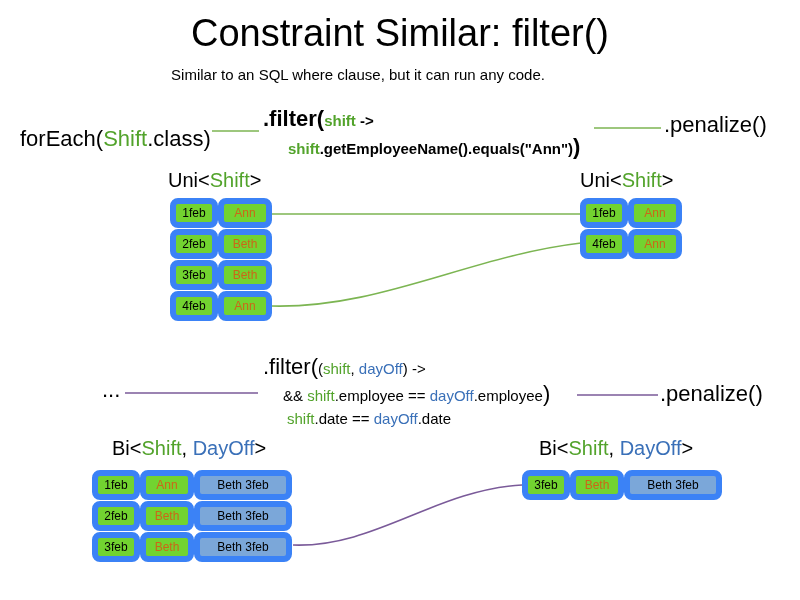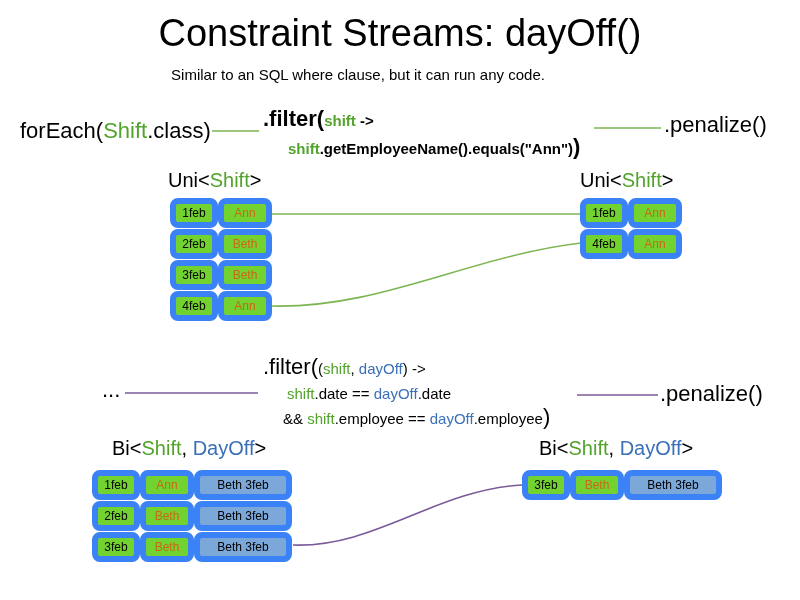--- a/index.html
+++ b/index.html
@@ -52,24 +52,24 @@
   <path class="ln-green" d="M594 128 H661"></path>
   <path class="ln-green" d="M271 214 H581"></path>
   <path class="ln-green" d="M271 306 C 380 309 470 256 581 243"></path>
   <path class="ln-purple" d="M125 393 H258"></path>
   <path class="ln-purple" d="M577 395 H658"></path>
   <path class="ln-purple" d="M293 545 C 375 548 435 490 522 485"></path>
 </svg>
 
 <div class="layer">
 
-  <div class="abs title">Constraint Streams: dayOff()</div>
+  <div class="abs title">Constraint Similar: filter()</div>
   <div class="abs subtitle">Similar to an SQL where clause, but it can run any code.</div>
 
-  <div class="code code-lg" style="left:20px;top:118px;"><span>forEach(</span><span class="green">Shift</span><span>.class)</span></div>
+  <div class="code code-lg" style="left:20px;top:126px;"><span>forEach(</span><span class="green">Shift</span><span>.class)</span></div>
 
   <div class="codeblock" style="left:263px;top:106px;font-weight:bold;">
     <div class="code"><span class="code-lg">.filter(</span><span class="code-sm green">shift</span><span class="code-sm"> -&gt;</span></div>
     <div class="code indent1"><span class="code-sm green">shift</span><span class="code-sm">.getEmployeeName().equals("Ann")</span><span class="code-lg">)</span></div>
   </div>
 
   <div class="code code-lg" style="left:664px;top:112px;">.penalize()</div>
 
   <div class="tlabel" style="left:168px;top:169px;"><span>Uni&lt;</span><span class="green">Shift</span><span>&gt;</span></div>
   <div class="tlabel" style="left:580px;top:169px;"><span>Uni&lt;</span><span class="green">Shift</span><span>&gt;</span></div>
@@ -101,22 +101,22 @@
     <div class="trow">
         <div class="cell gfill c-date">4feb</div>
         <div class="cell gfill c-name">Ann</div>
       </div>
   </div>
 
   <div class="code code-lg" style="left:102px;top:377px;">...</div>
 
   <div class="codeblock2" style="left:263px;top:354px;">
     <div class="code ln" style="line-height:26px;"><span class="code-lg">.filter(</span><span class="code-sm">(</span><span class="code-sm green">shift</span><span class="code-sm">, </span><span class="code-sm blue">dayOff</span><span class="code-sm">) -&gt;</span></div>
+    <div class="code ln indent3"><span class="code-sm">&amp;&amp; </span><span class="code-sm green">shift</span><span class="code-sm">.employee == </span><span class="code-sm blue">dayOff</span><span class="code-sm">.employee</span><span class="code-lg">)</span></div>
     <div class="code ln indent2"><span class="code-sm green">shift</span><span class="code-sm">.date == </span><span class="code-sm blue">dayOff</span><span class="code-sm">.date</span></div>
-    <div class="code ln indent3"><span class="code-sm">&amp;&amp; </span><span class="code-sm green">shift</span><span class="code-sm">.employee == </span><span class="code-sm blue">dayOff</span><span class="code-sm">.employee</span><span class="code-lg">)</span></div>
   </div>
 
   <div class="code code-lg" style="left:660px;top:381px;">.penalize()</div>
 
   <div class="tlabel" style="left:112px;top:437px;"><span>Bi&lt;</span><span class="green">Shift</span><span>, </span><span class="blue">DayOff</span><span>&gt;</span></div>
   <div class="tlabel" style="left:539px;top:437px;"><span>Bi&lt;</span><span class="green">Shift</span><span>, </span><span class="blue">DayOff</span><span>&gt;</span></div>
 
   <div style="left:92px;top:470px;">
     <div class="trow">
         <div class="cell gfill c-date">1feb</div>

